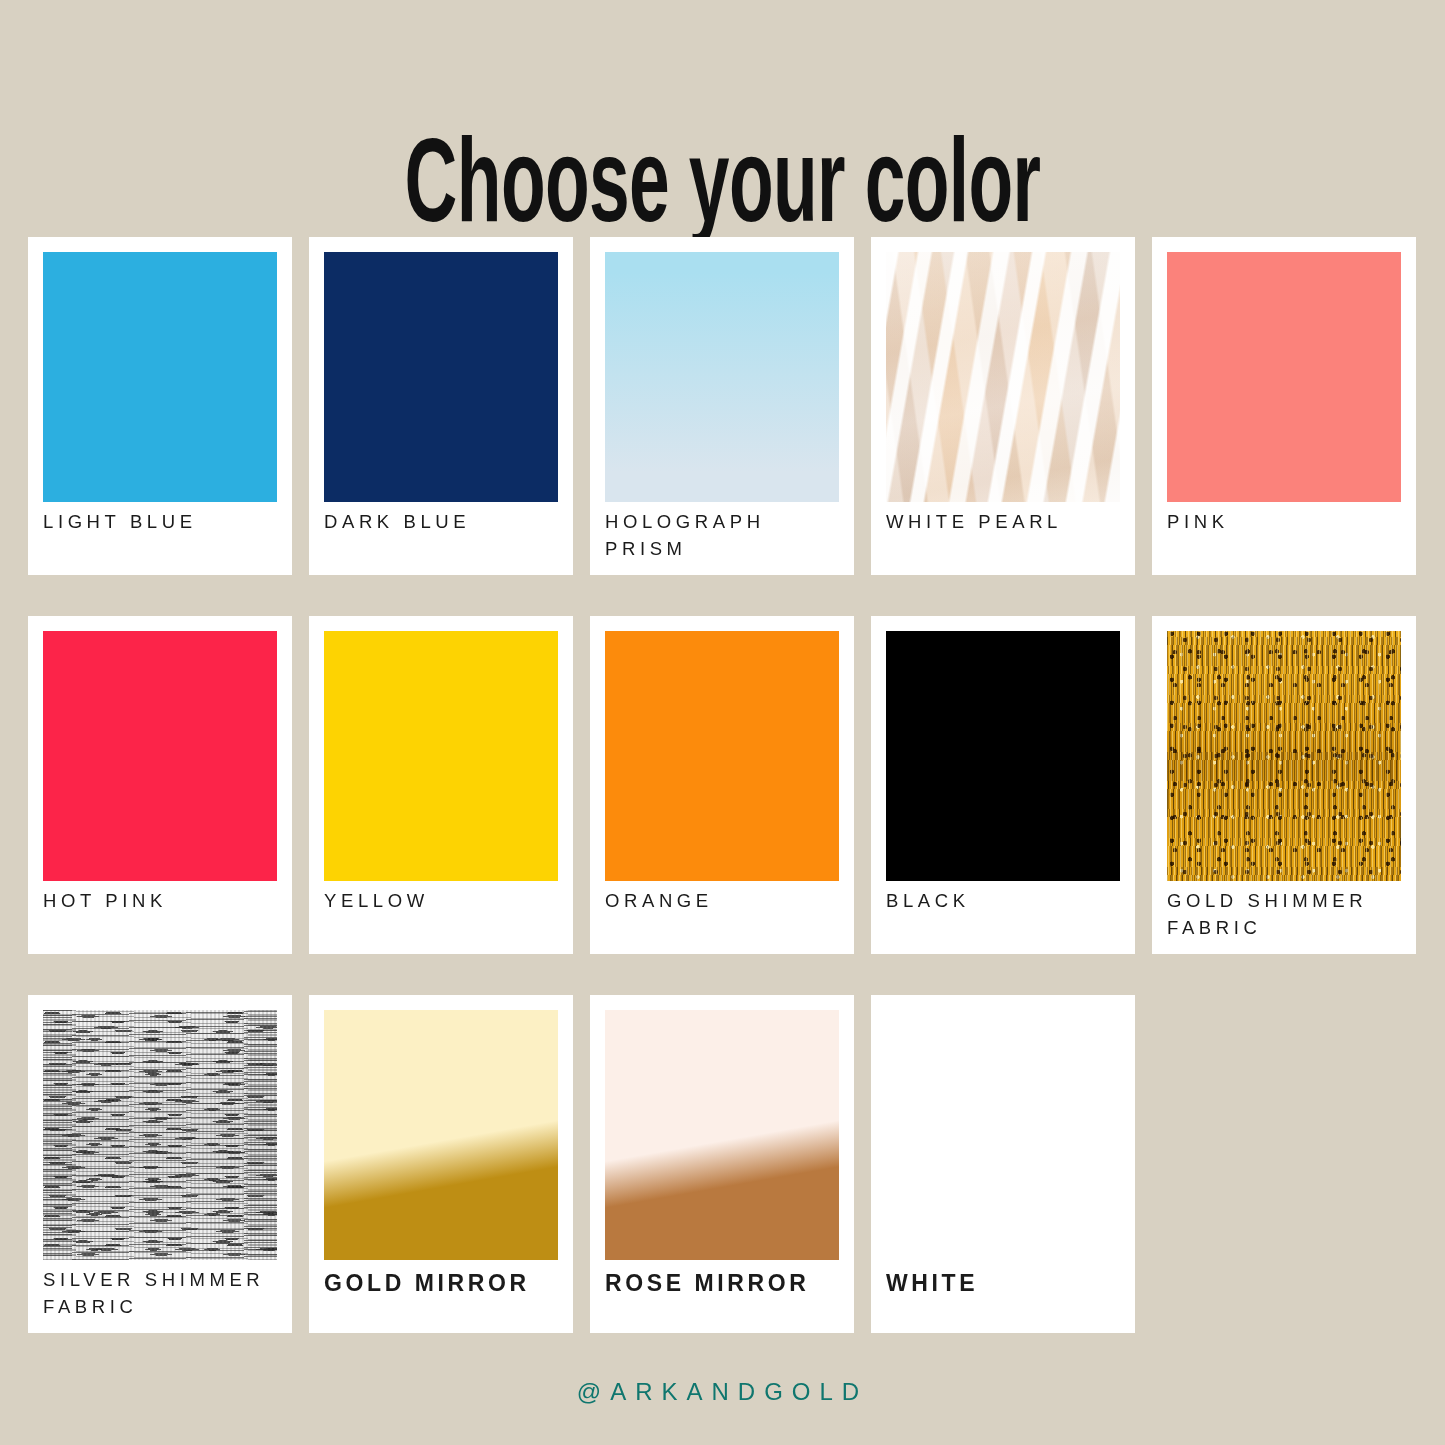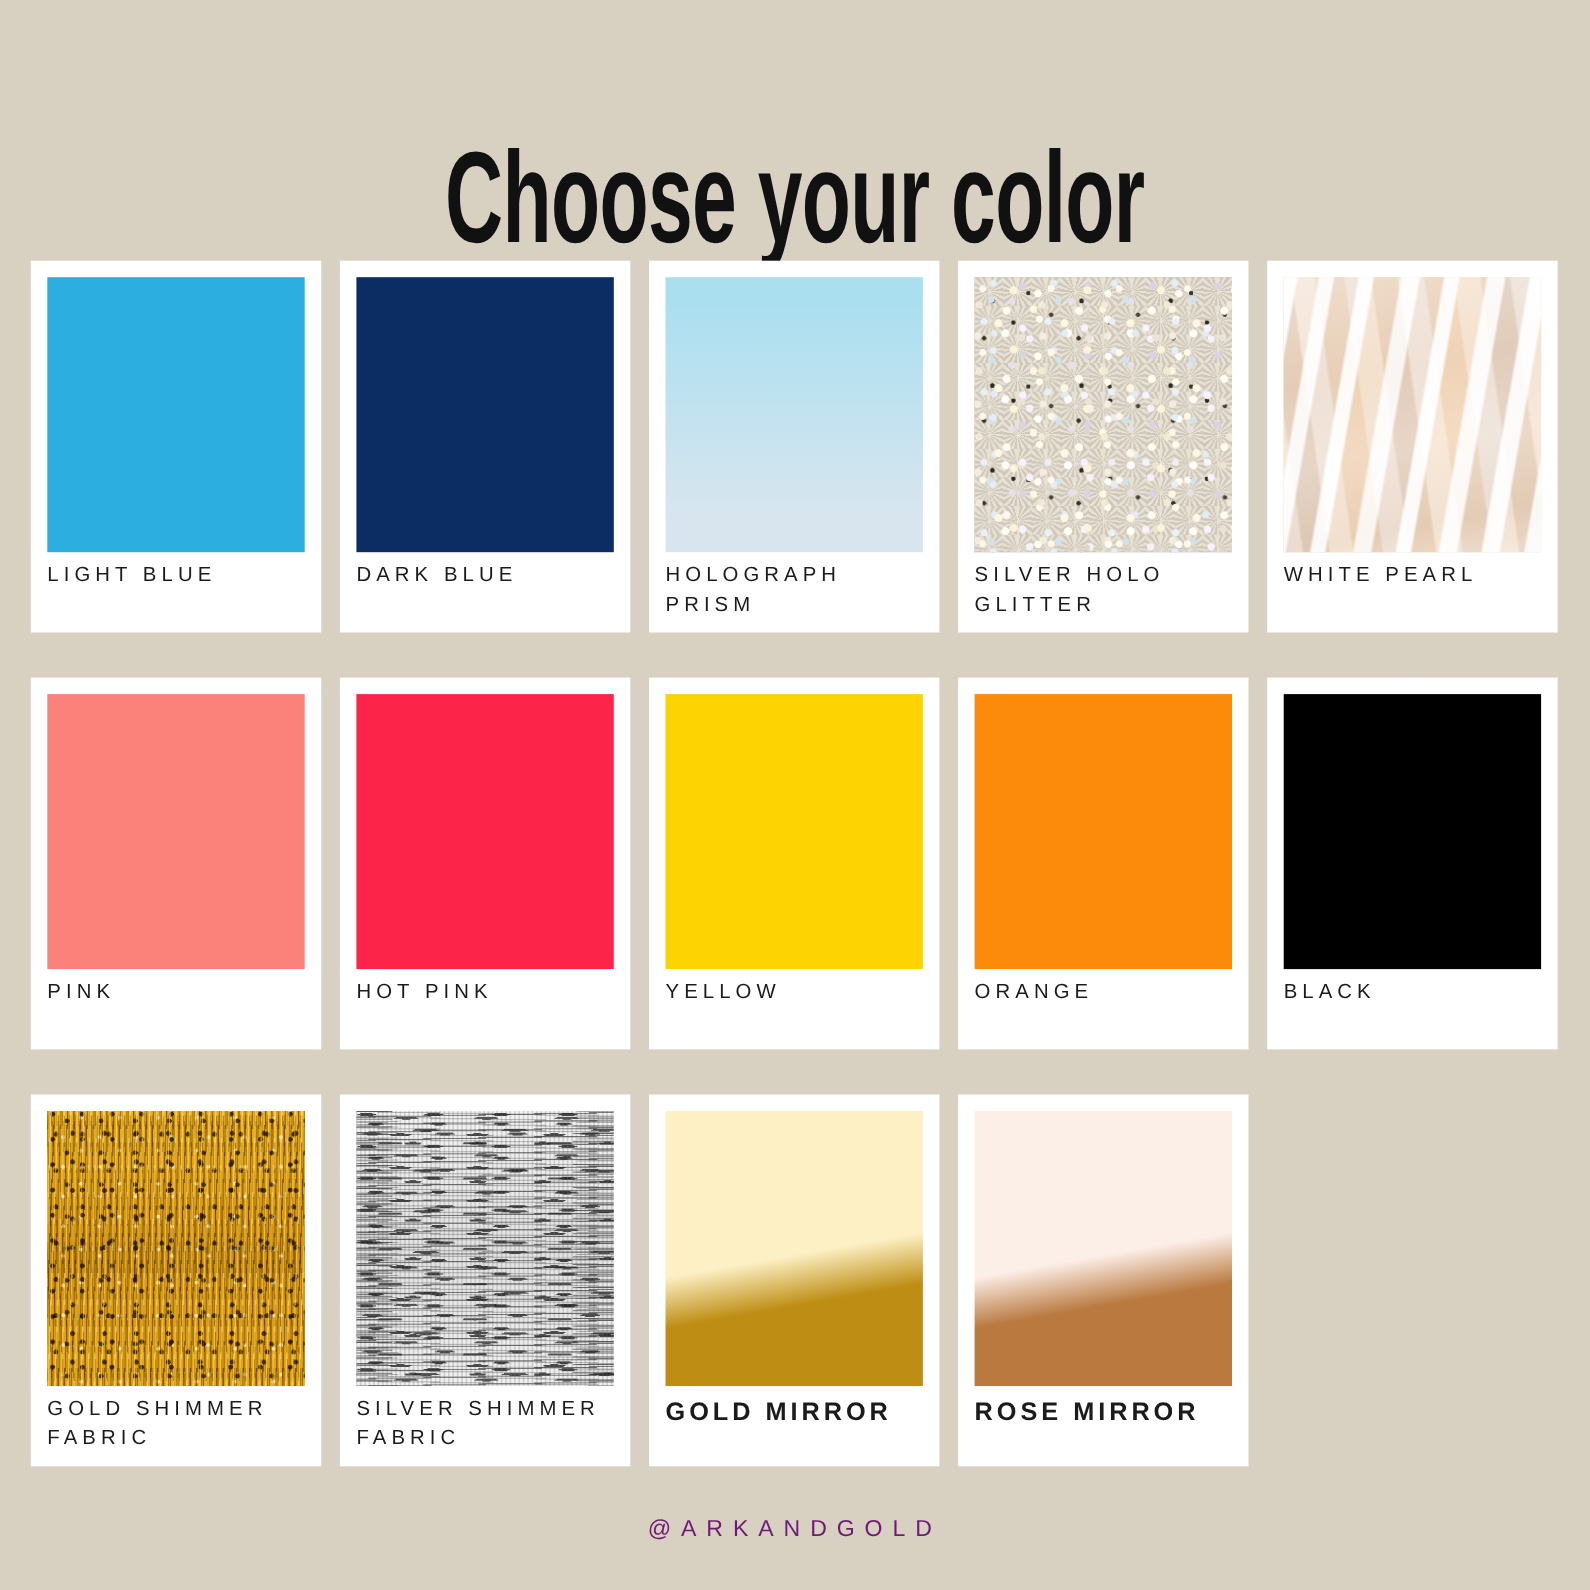--- a/index.html
+++ b/index.html
@@ -191,25 +191,20 @@
       <div class="card">
         <div class="swatch" style="background: rgb(12, 44, 100);"></div>
         <div class="card-label">DARK BLUE</div>
       </div>
       <div class="card">
         <div class="swatch" style="background: linear-gradient(rgb(170, 223, 240) 0%, rgb(170, 223, 240) 8%, rgb(217, 229, 238) 88%, rgb(217, 229, 238) 100%);"></div>
         <div class="card-label">HOLOGRAPH
 PRISM</div>
       </div>
       <div class="card">
-        <div class="swatch tex-glitter"></div>
-        <div class="card-label">SILVER HOLO
-GLITTER</div>
-      </div>
-      <div class="card">
         <div class="swatch tex-pearl"></div>
         <div class="card-label">WHITE PEARL</div>
       </div>
       <div class="card">
         <div class="swatch" style="background: rgb(251, 130, 123);"></div>
         <div class="card-label">PINK</div>
       </div>
       <div class="card">
         <div class="swatch" style="background: rgb(252, 36, 73);"></div>
         <div class="card-label">HOT PINK</div>
@@ -237,19 +232,23 @@
 FABRIC</div>
       </div>
       <div class="card">
         <div class="swatch" style="background: linear-gradient(170deg, rgb(252, 240, 196) 0%, rgb(252, 240, 196) 52%, rgb(190, 142, 20) 68%, rgb(190, 142, 20) 100%);"></div>
         <div class="card-label bold-label">GOLD MIRROR</div>
       </div>
       <div class="card">
         <div class="swatch" style="background: linear-gradient(170deg, rgb(252, 239, 232) 0%, rgb(252, 239, 232) 52%, rgb(185, 121, 63) 68%, rgb(185, 121, 63) 100%);"></div>
         <div class="card-label bold-label">ROSE  MIRROR</div>
       </div>
+      <div class="card">
+        <div class="swatch" style="background: rgb(255, 255, 255);"></div>
+        <div class="card-label bold-label">WHITE</div>
+      </div>
     </div>
 
   <div class="watermark" style="position:absolute;top:1378px;left:0;width:1445px;text-align:center;
-              font-size:21px;letter-spacing:9px;color:#701a75;font-weight:400;
+              font-size:24px;letter-spacing:9px;color:#0f766e;font-weight:400;
               font-family:'Liberation Sans', sans-serif;">@ARKANDGOLD</div>
 
 </div>
 
 </body></html>

